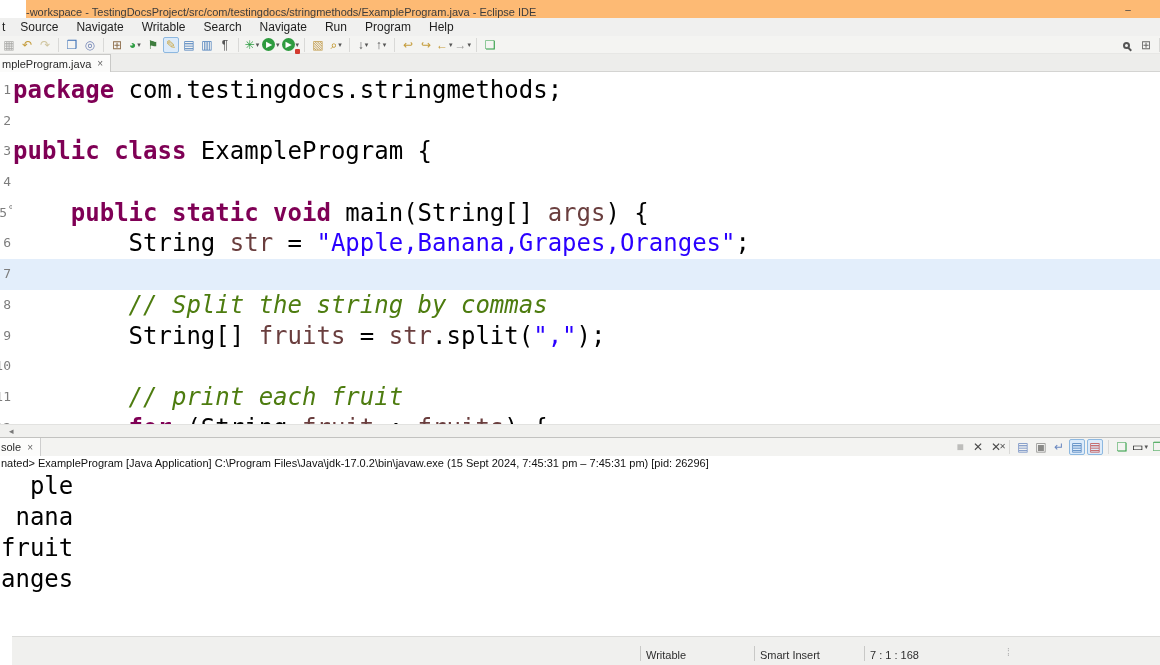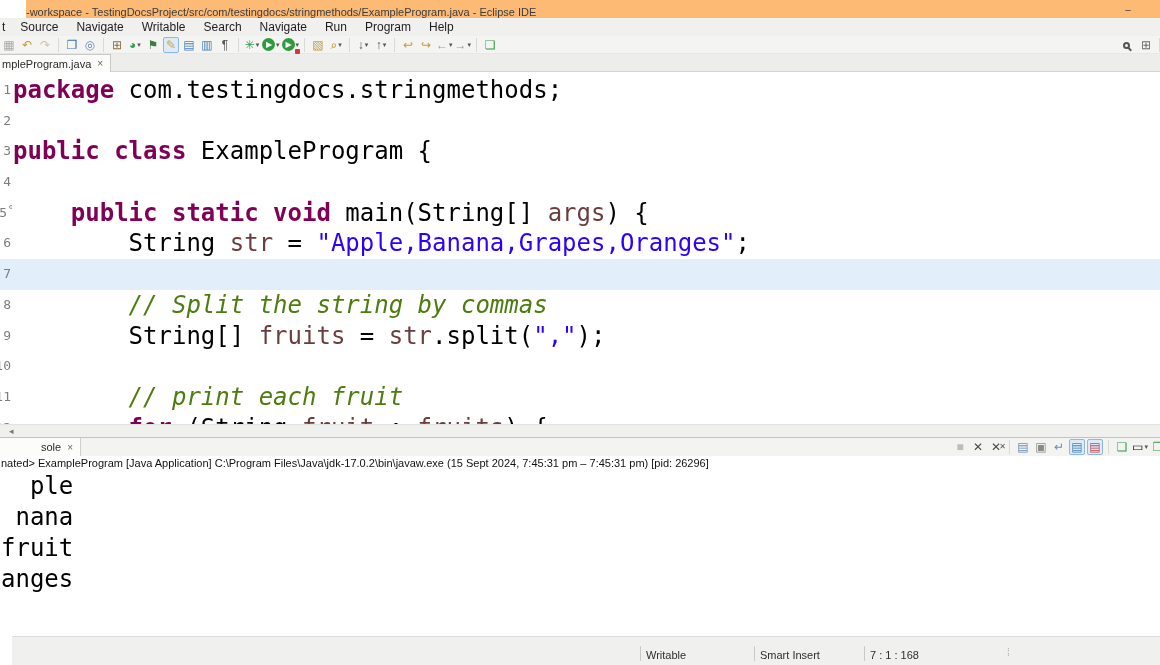--- a/index.html
+++ b/index.html
@@ -66,21 +66,21 @@
   .ehscroll { position:absolute; left:0; top:424px; width:1160px; height:13px;
     background:#f0f0ee; border-top:1px solid #e2e2e0; display:flex; align-items:center; }
   .scroll-arrow { font-size:9px; color:#777; margin-left:9px; line-height:12px; }
 
   
   .console { position:absolute; left:0; top:437px; width:1160px; height:199px;
     background:#fff; border-top:1px solid #c2c2c0; }
   .ctabrow { position:absolute; left:0; top:0; width:1160px; height:18px; background:#f3f3f1; }
   .ctab { position:absolute; left:0; top:0; height:18px; background:#fcfcfb;
     border-right:1px solid #cecece; display:flex; align-items:center; padding:0 7px 0 1px; gap:6px; }
-  .ctab .tlabel { font-size:11px; color:#2b2b2b;padding-left:40px; }
+  .ctab .tlabel { font-size:11px; color:#2b2b2b; }
   .ctab .tclose { font-size:10px; color:#666; }
   .ctoolbar { position:absolute; right:-7px; top:1px; height:16px; display:flex; align-items:center; }
   .cheader { position:absolute; left:1px; top:19px; width:1200px; font-size:11px; color:#111; white-space:nowrap; }
   .cbody { position:absolute; left:1px; top:33px; font-family:"DejaVu Sans Mono", monospace;
     font-size:24px; line-height:31px; color:#000; white-space:pre;text-align:right; }
   .dbl::after { content:"\2715"; font-size:8px; color:#555; position:absolute; right:-2px; top:0px; }
 
   
   .statusbar { position:absolute; left:12px; top:636px; width:1160px; height:29px;
     background:#f0f0ee; border-top:1px solid #dcdcda; }

